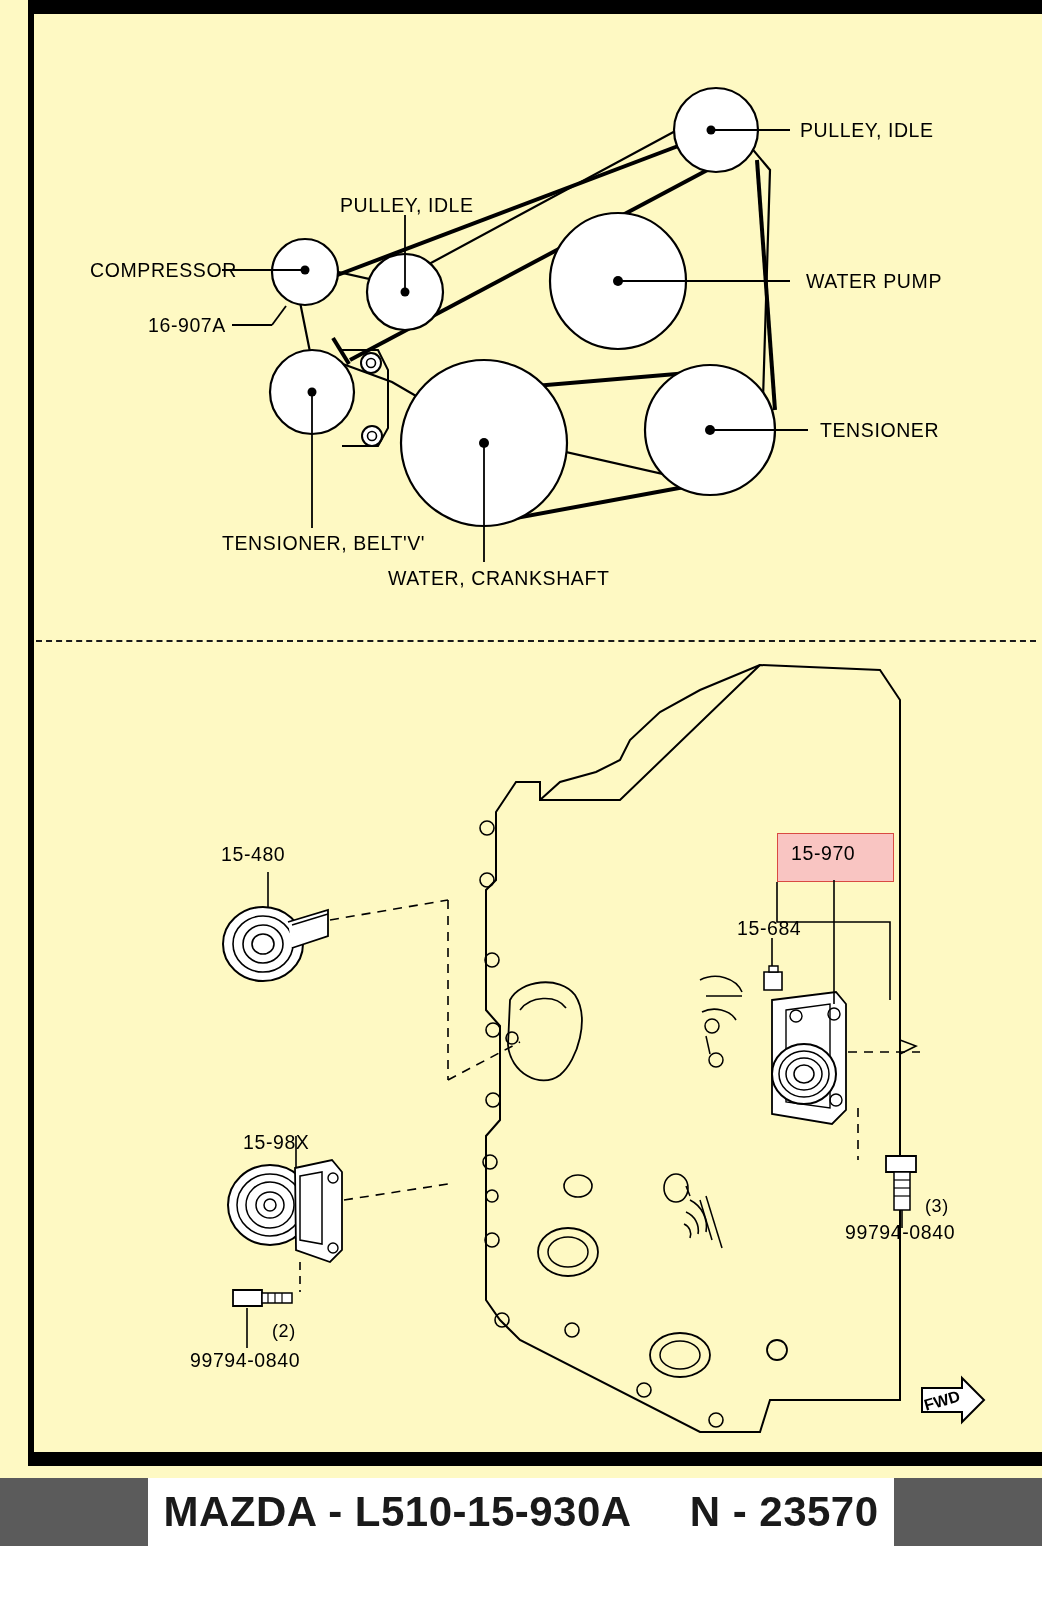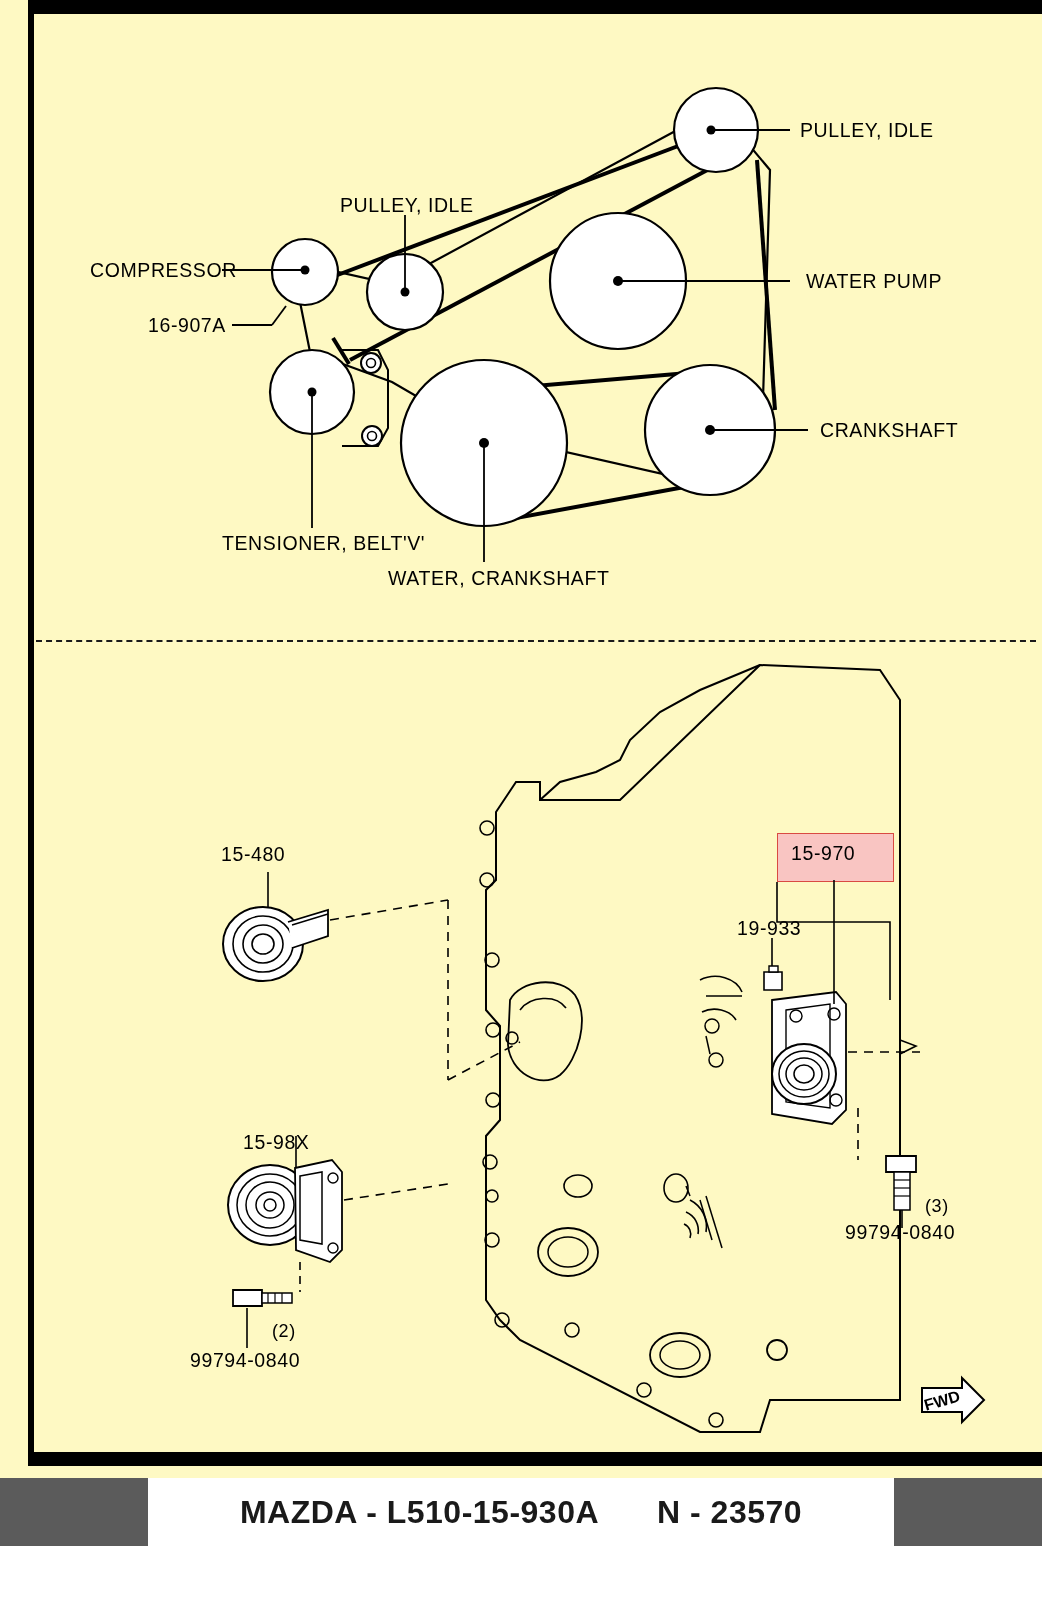--- a/index.html
+++ b/index.html
@@ -93,21 +93,21 @@
   .footer-text {
     position: absolute;
     left: 0;
     top: 1478px;
     width: 1042px;
     height: 68px;
     display: flex;
     align-items: center;
     justify-content: center;
     gap: 58px;
-    font-size: 32px;
+    font-size: 42px;
     font-weight: bold;
     color: #1a1a1a;
     letter-spacing: 0.5px;
   }
   .footer-bottom-white {
     position: absolute;
     left: 0;
     top: 1546px;
     width: 1042px;
     height: 77px;
@@ -303,30 +303,30 @@
 
       <path d="M 922,1388 L 962,1388 L 962,1378 L 984,1400 L 962,1422 L 962,1412 L 922,1412 Z" stroke="#000" stroke-width="2" fill="#fff"></path>
     </g>
   </svg>
 
   <div class="lbl" style="left:800px; top:119px;">PULLEY, IDLE</div>
   <div class="lbl" style="left:340px; top:194px;">PULLEY, IDLE</div>
   <div class="lbl" style="left:90px; top:259px;">COMPRESSOR</div>
   <div class="lbl" style="left:148px; top:314px;">16-907A</div>
   <div class="lbl" style="left:806px; top:270px;">WATER PUMP</div>
-  <div class="lbl" style="left:820px; top:419px;">CRANKSHAFT</div>
+  <div class="lbl" style="left:820px; top:419px;">TENSIONER</div>
   <div class="lbl" style="left:222px; top:532px;">TENSIONER, BELT'V'</div>
   <div class="lbl" style="left:388px; top:567px;">WATER, CRANKSHAFT</div>
 
   <div class="lbl" style="left:221px; top:843px;">15-480</div>
   <div class="lbl" style="left:243px; top:1111px;margin-top:20px;">15-98X</div>
   <div class="lbl" style="left:190px; top:1349px;">99794-0840</div>
   <div class="lbl lbl-sm" style="left:272px; top:1321px;">(2)</div>
   <div class="lbl" style="left:791px; top:842px;">15-970</div>
-  <div class="lbl" style="left:737px; top:917px;">19-933</div>
+  <div class="lbl" style="left:737px; top:917px;">15-684</div>
   <div class="lbl" style="left:845px; top:1221px;">99794-0840</div>
   <div class="lbl lbl-sm" style="left:925px; top:1196px;">(3)</div>
 
   <div class="fwd-wrap">
     <div class="fwd-text">FWD</div>
   </div>
 
   <div class="footer-band"></div>
   <div class="footer-white"></div>
   <div class="footer-text">

